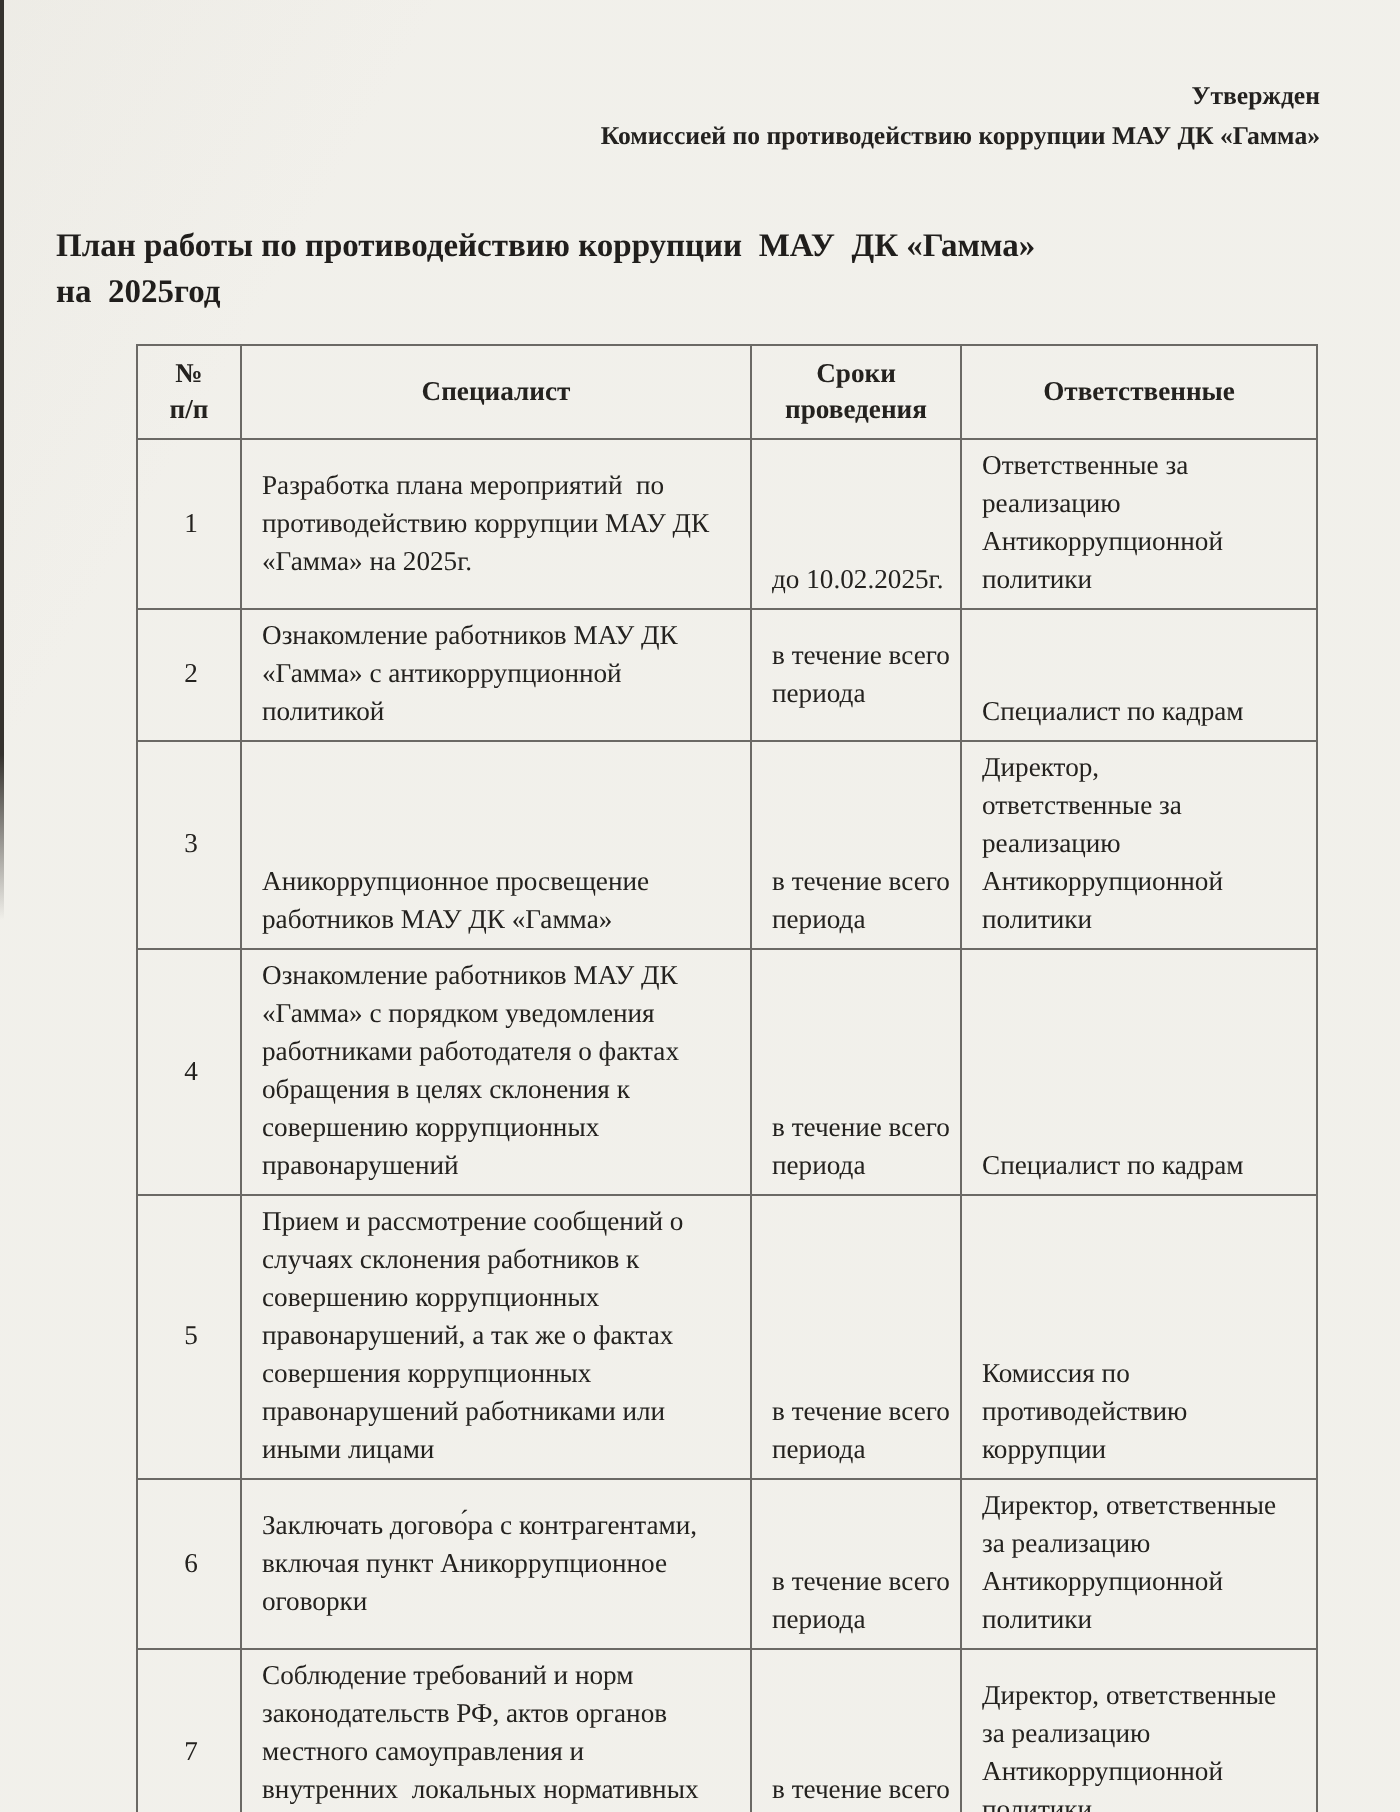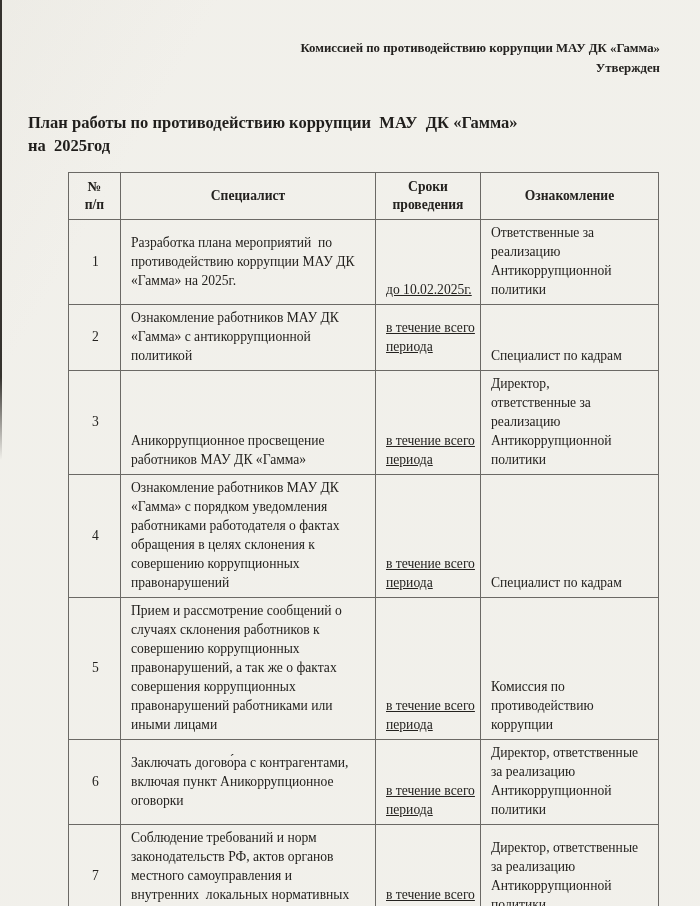--- a/index.html
+++ b/index.html
@@ -67,54 +67,54 @@
     text-align: center;
     vertical-align: middle;
     padding: 2px 2px;
     line-height: 18px;
   }
   td.num {
     text-align: center;
     vertical-align: middle;
     padding: 0 2px;
   }
-  td.term { font-size: 13.2px; padding-left: 8px; padding-right: 2px; text-decoration: underline; }
+  td.term { font-size: 13.2px; padding-left: 8px; padding-right: 2px; }
   td.vt { vertical-align: top;    padding-top: 5px; }
   td.vm { vertical-align: middle; }
   td.vb { vertical-align: bottom; padding-bottom: 8px; }
 </style>
 </head>
 <body>
 
 <div class="page">
   <div class="scan-edge"></div>
 
   <div class="approval">
+    <div>Утвержден</div>
     <div>Комиссией по противодействию коррупции МАУ ДК «Гамма»</div>
-    <div>Утвержден</div>
   </div>
 
   <div class="doc-title">План работы по противодействию коррупции  МАУ  ДК «Гамма»
 на  2025год</div>
 
   <table class="plan">
     <colgroup>
       <col style="width:52px">
       <col style="width:255px">
       <col style="width:105px">
       <col style="width:178px">
     </colgroup>
     <tbody>
         <tr style="height:47px">
       <th>№
 п/п</th>
       <th>Специалист</th>
       <th>Сроки
 проведения</th>
-      <th>Ознакомление</th>
+      <th>Ответственные</th>
     </tr>
     <tr style="height:71px">
       <td class="num">1</td>
       <td class="vm">Разработка плана мероприятий  по
 противодействию коррупции МАУ ДК
 «Гамма» на 2025г.</td>
       <td class="term vb">до 10.02.2025г.</td>
       <td class="vt">Ответственные за
 реализацию
 Антикоррупционной

